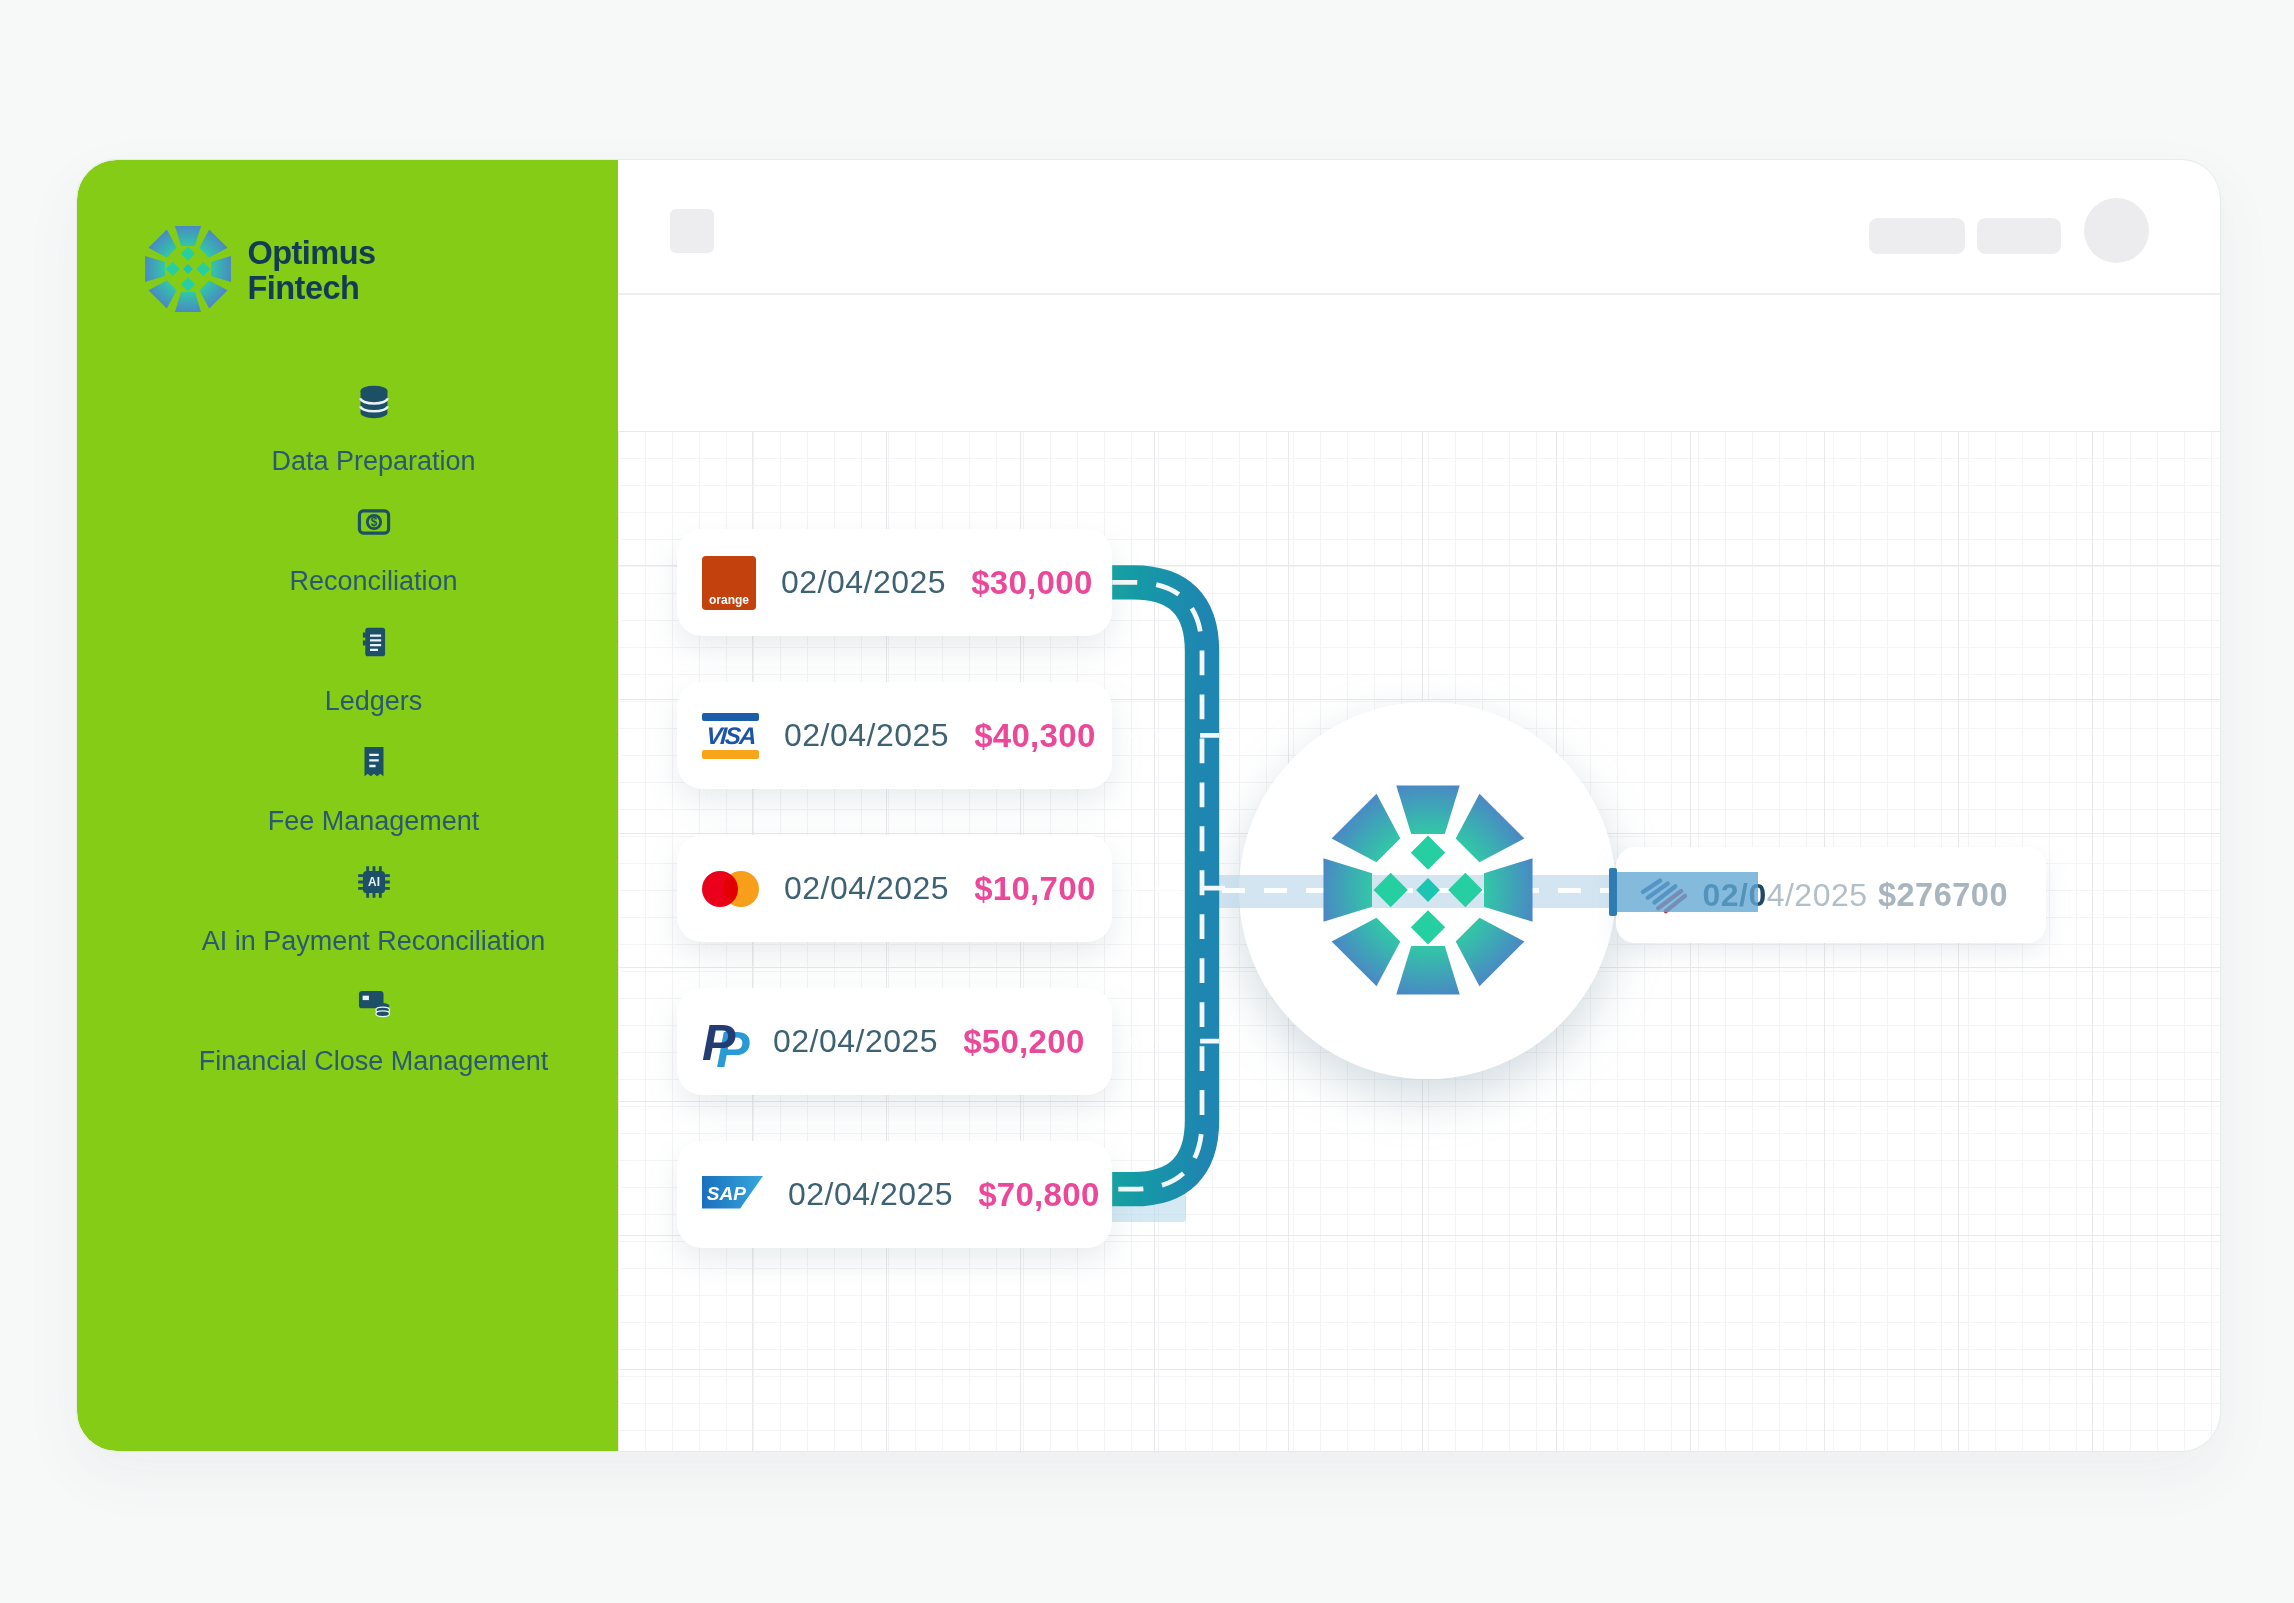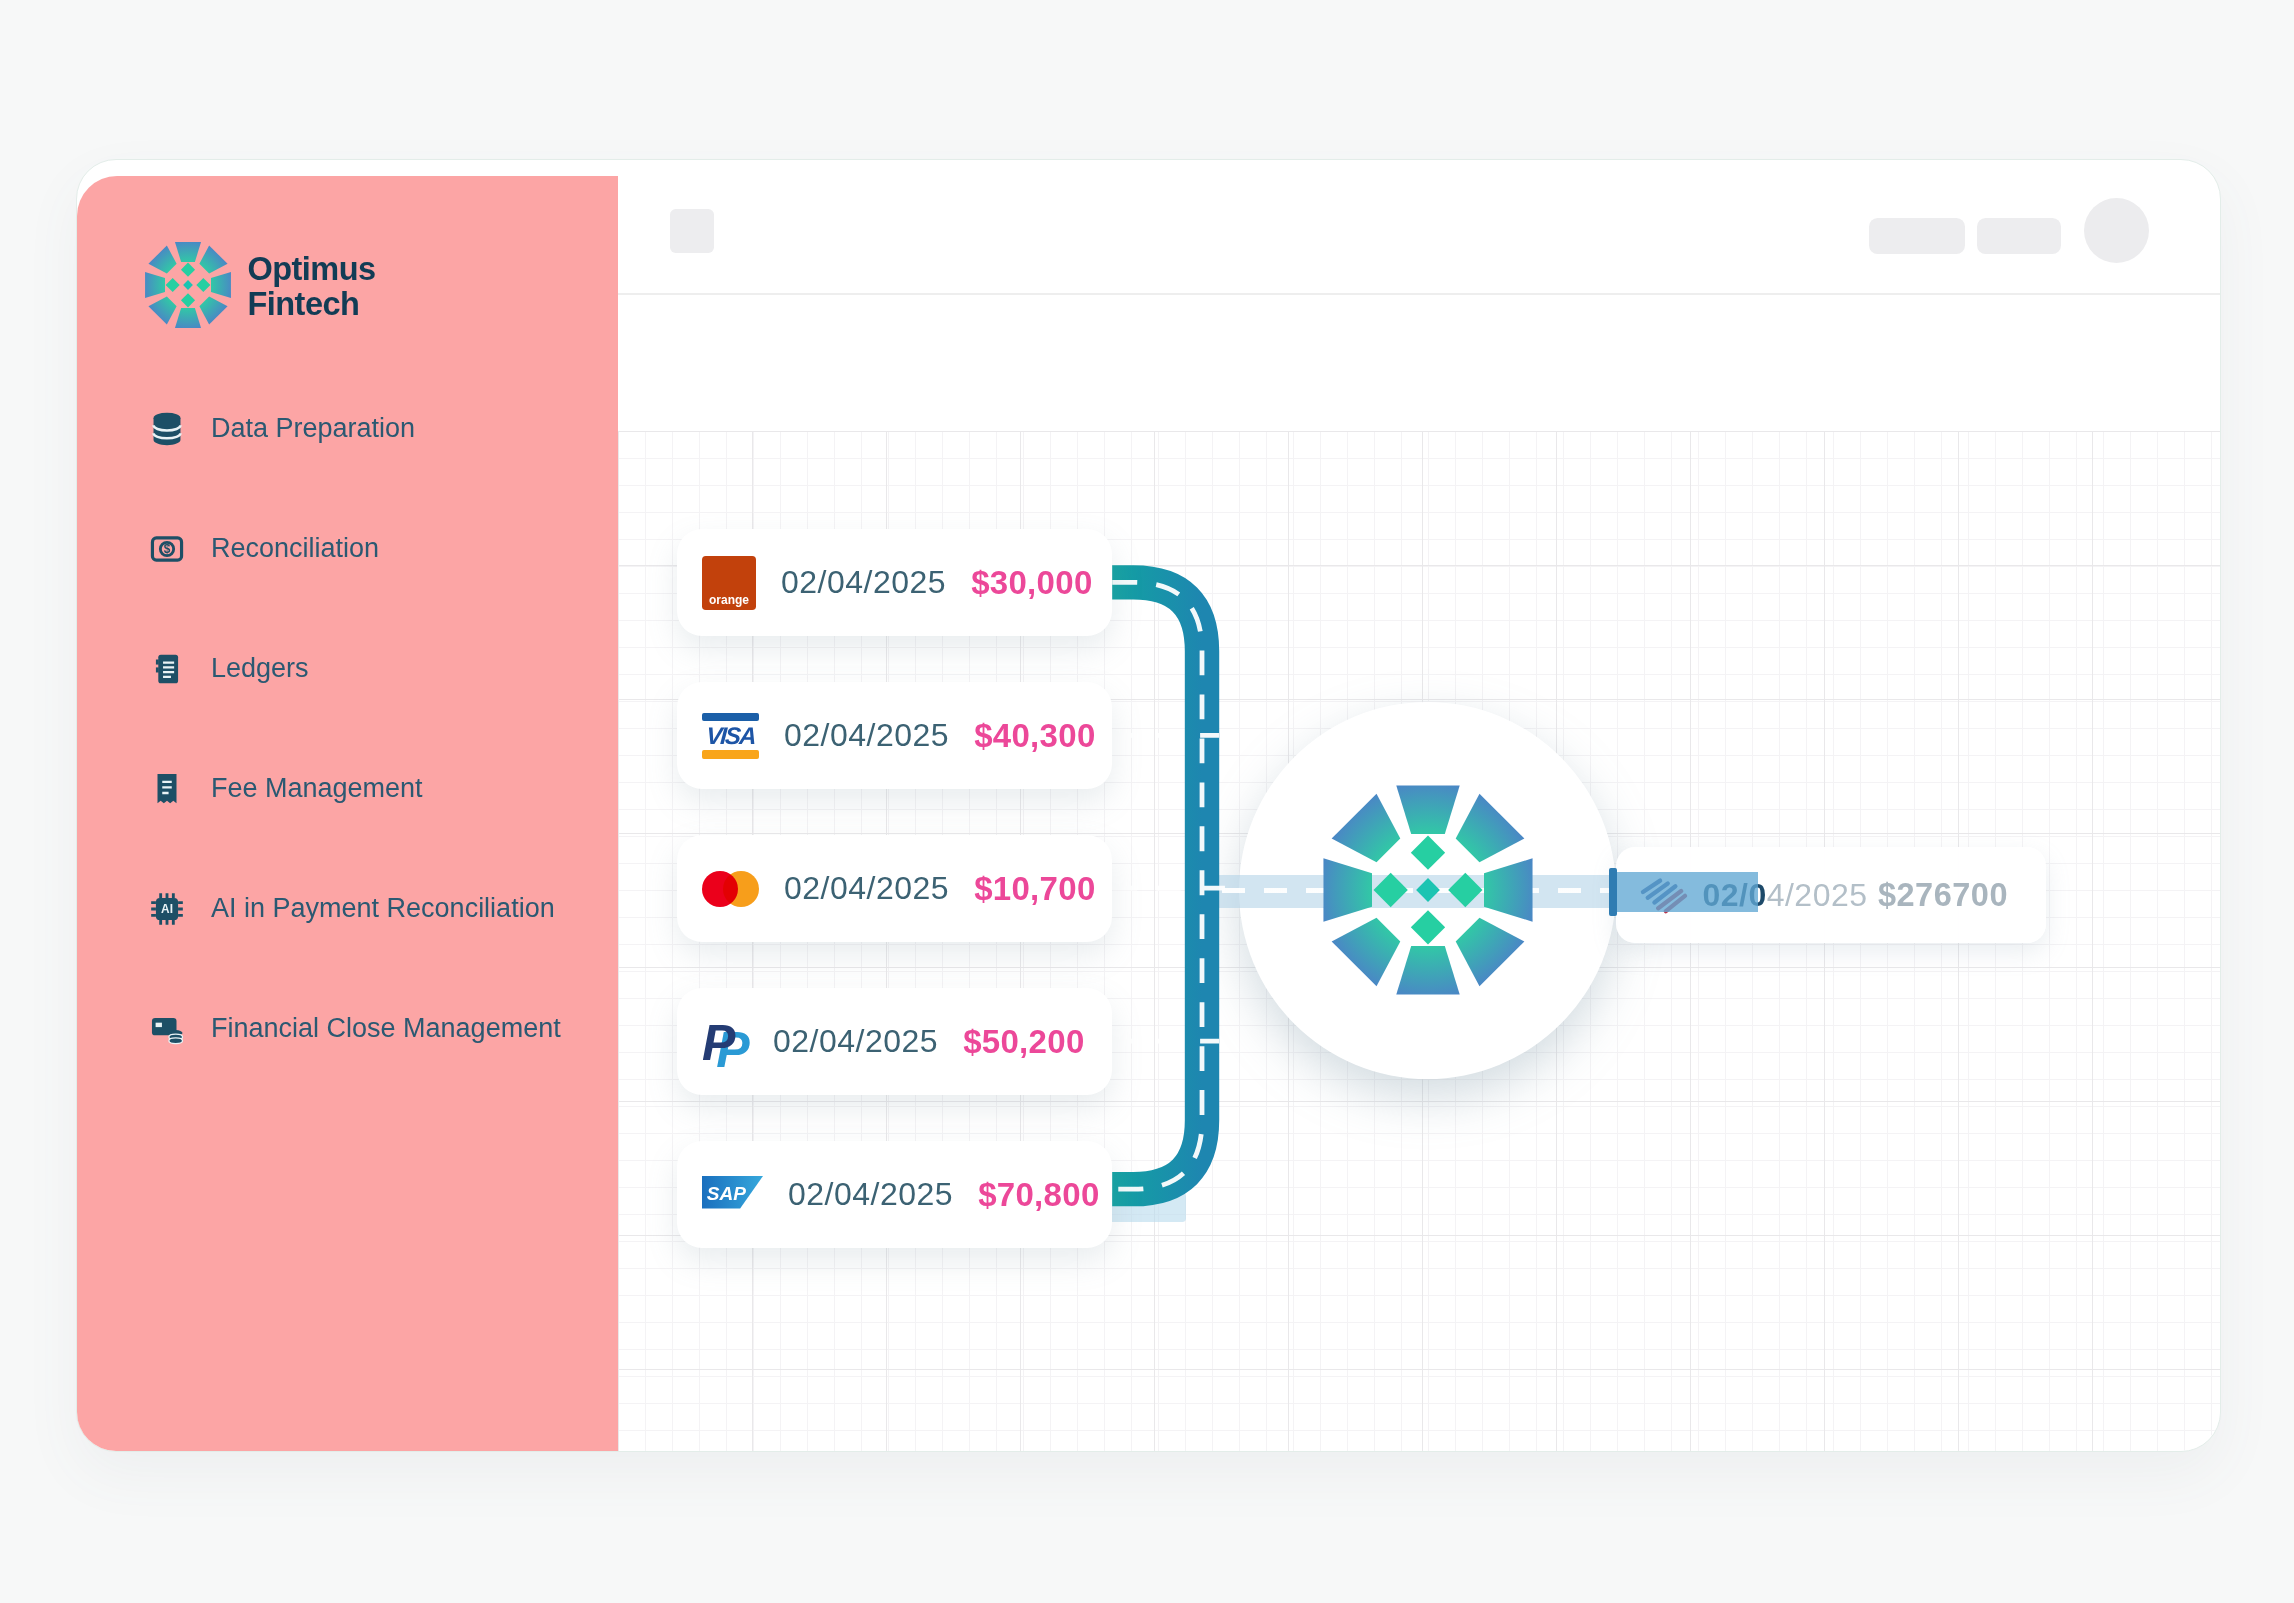--- a/index.html
+++ b/index.html
@@ -10,27 +10,27 @@
     overflow:hidden;
   }
   .window{
     position:absolute;left:76px;top:159px;width:2143px;height:1291px;
     background:#ffffff;border:1px solid #e3ede9;border-radius:40px;
     box-shadow:0 23px 57px rgba(80,110,120,.06);
     overflow:hidden;
   }
   
   .sidebar{
-    position:absolute;left:0;top:16px;width:541px;height:100%;
-    background:#fca5a5;border-radius:40px 0 0 40px;
+    position:absolute;left:0;top:0;width:541px;height:100%;
+    background:#84cc16;border-radius:40px 0 0 40px;
   }
   .brand{position:absolute;left:65px;top:63px;display:flex;align-items:center;gap:13.4px;}
   .brand-text{font-size:32.5px;line-height:35px;font-weight:800;color:#123c55;letter-spacing:-0.5px;}
   .menu{position:absolute;left:71px;top:223px;right:19px;}
-  .menu-item{display:flex;align-items:center;gap:25px;height:59px;margin-bottom:61px;cursor:pointer;}
+  .menu-item{display:flex;align-items:center;gap:25px;height:59px;margin-bottom:61px;cursor:pointer;flex-direction:column;}
   .menu-item .mi-icon{width:38px;height:38px;flex:0 0 38px;color:#1d4f66;}
   .menu-item .mi-label{font-size:27px;font-weight:500;color:#2b5972;white-space:nowrap;}
   
   .tb-square{position:absolute;left:593px;top:49px;width:44px;height:44px;border-radius:5.7px;background:#ededef;}
   .tb-pill1{position:absolute;left:1792px;top:58px;width:96px;height:36px;border-radius:8.6px;background:#ededef;}
   .tb-pill2{position:absolute;left:1900px;top:58px;width:84px;height:36px;border-radius:8.6px;background:#ededef;}
   .tb-avatar{position:absolute;left:2007px;top:38px;width:65px;height:65px;border-radius:50%;background:#ececee;}
   .tb-divider{position:absolute;left:541px;top:133px;right:0;height:1.9px;background:#eeeeee;}
   
   .grid-area{

